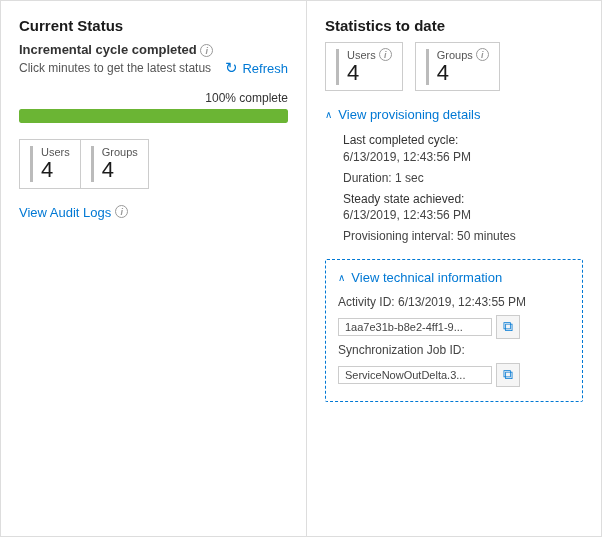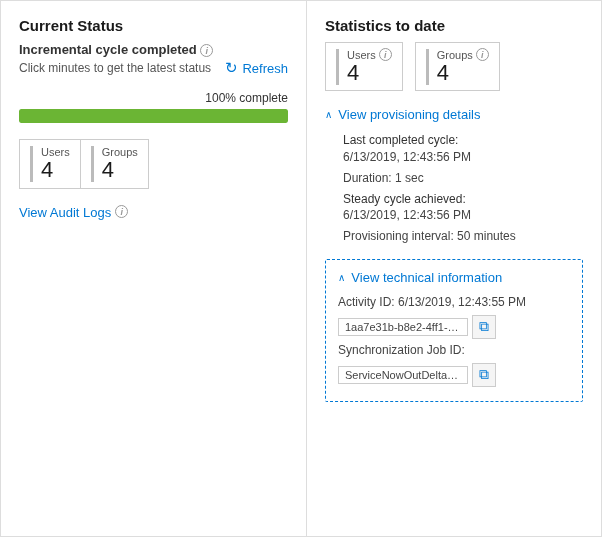--- a/index.html
+++ b/index.html
@@ -201,21 +201,21 @@
       display: flex;
       align-items: center;
       gap: 4px;
       margin-bottom: 4px;
     }
     .copy-input {
       border: 1px solid #ccc;
       padding: 2px 6px;
       font-size: 11px;
       color: #444;
-      width: 130px;
+      width: 154px;
       background: #fff;
       white-space: nowrap;
       overflow: hidden;
       text-overflow: ellipsis;
     }
     .copy-btn {
       width: 24px;
       height: 24px;
       border: 1px solid #ccc;
       background: #f5f5f5;
@@ -312,21 +312,21 @@
     </div>
 
     <div class="detail-rows">
       <div class="detail-row">
         <span class="detail-label">Last completed cycle:</span>
         <br>
         <span>6/13/2019, 12:43:56 PM</span>
       </div>
       <div class="detail-row">Duration: 1 sec</div>
       <div class="detail-row">
-        <span class="detail-label">Steady cycle achieved:</span>
+        <span class="detail-label">Steady state achieved:</span>
         <br>
         <span>6/13/2019, 12:43:56 PM</span>
       </div>
       <div class="detail-row">Provisioning interval: 50 minutes</div>
     </div>
 
     <div class="tech-section">
       <div class="section-header">
         <span class="chevron">∧</span>
         <span>View technical information</span>

